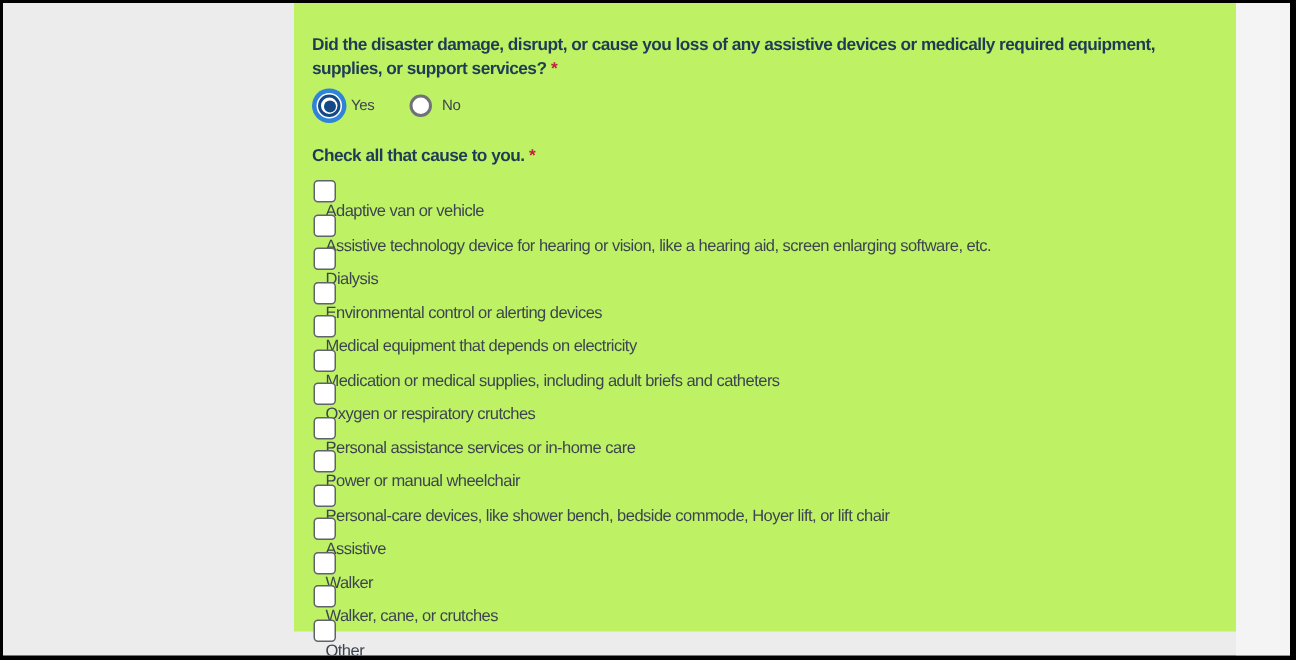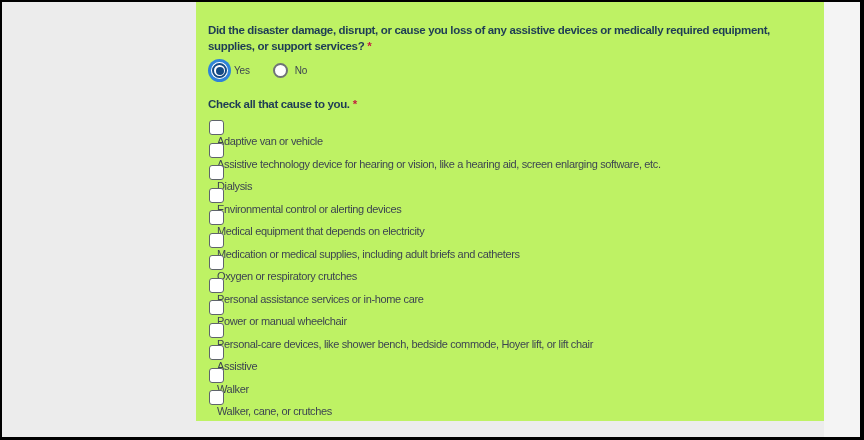--- a/index.html
+++ b/index.html
@@ -178,16 +178,20 @@
           <span class="check-label">Assistive</span>
         </div>
         <div class="check-row">
           <span class="checkbox"></span>
           <span class="check-label">Walker</span>
         </div>
         <div class="check-row">
           <span class="checkbox"></span>
           <span class="check-label">Walker, cane, or crutches</span>
         </div>
+        <div class="check-row">
+          <span class="checkbox"></span>
+          <span class="check-label">Other</span>
+        </div>
       </div>
 
   </div>
 </div>
 
 </body></html>

